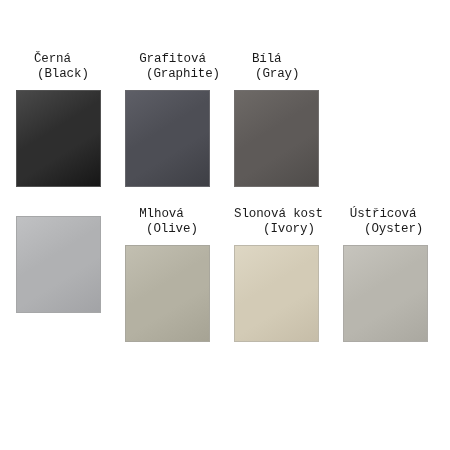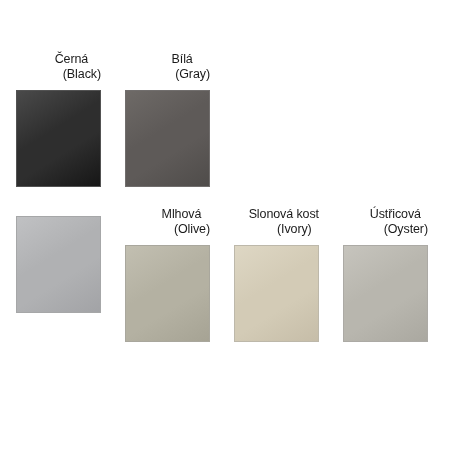--- a/index.html
+++ b/index.html
@@ -28,21 +28,22 @@
     display: flex;
     flex-direction: row;
     justify-content: flex-start;
     gap: 24px;
   }
 
   .swatch-cell {
     width: 85px;
     display: flex;
     flex-direction: column;
-    align-items: flex-end;
+    align-items: flex-start;
+    font-family: Liberation Mono, monospace;
   }
 
   .swatch-label {
     text-align: center;
     color: #1a1a1a;
     font-size: 12.5px;
     line-height: 14.5px;
     letter-spacing: -0.1px;
     white-space: nowrap;
   }
@@ -78,20 +79,27 @@
   <div class="swatch-row">
 
     <div class="swatch-cell">
       <div class="swatch-label">
         <span class="label-cs">Černá</span>
         <span class="label-en">(Black)</span>
       </div>
       <div class="swatch-chip" style="background-color: rgb(46, 46, 46); background-image: linear-gradient(148deg, rgb(74, 74, 74) 0%, rgb(46, 46, 46) 42%, rgb(46, 46, 46) 62%, rgb(22, 22, 22) 100%);"></div>
     </div>
 
+    <div class="swatch-cell">
+      <div class="swatch-label">
+        <span class="label-cs">Grafitová</span>
+        <span class="label-en">(Graphite)</span>
+      </div>
+      <div class="swatch-chip" style="background-color: rgb(77, 78, 85); background-image: linear-gradient(148deg, rgb(94, 95, 103) 0%, rgb(77, 78, 85) 42%, rgb(77, 78, 85) 62%, rgb(62, 63, 69) 100%);"></div>
+    </div>
 
     <div class="swatch-cell">
       <div class="swatch-label">
         <span class="label-cs">Bílá</span>
         <span class="label-en">(Gray)</span>
       </div>
       <div class="swatch-chip" style="background-color: rgb(94, 90, 88); background-image: linear-gradient(148deg, rgb(110, 106, 103) 0%, rgb(94, 90, 88) 42%, rgb(94, 90, 88) 62%, rgb(79, 76, 74) 100%);"></div>
     </div>
 
 

